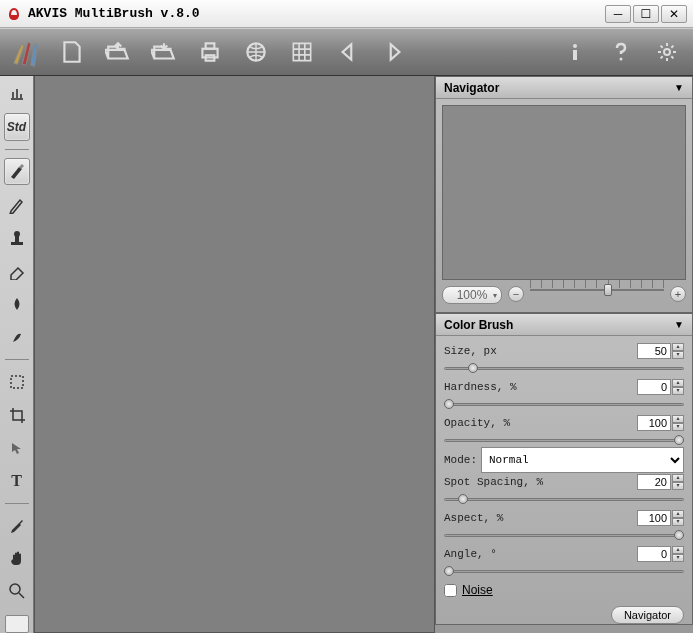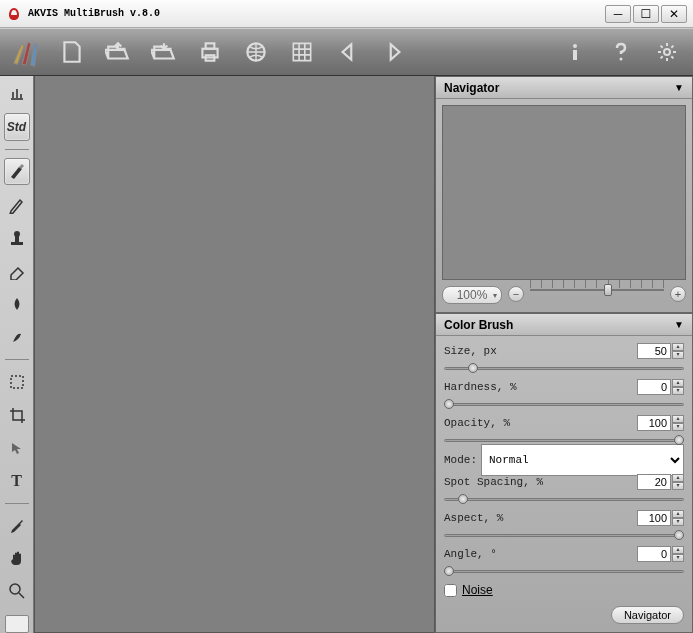--- a/index.html
+++ b/index.html
@@ -1,21 +1,21 @@
 <!DOCTYPE html>
 <html><head>
 <meta charset="utf-8">
 <style>
 * { box-sizing: border-box; margin: 0; padding: 0; font-family: "MS Sans Serif", Tahoma, sans-serif; font-size: 12px; }
 body { width: 693px; height: 633px; background: #999; overflow: hidden; }
 
 
 .titlebar { height: 28px; background: linear-gradient(#fdfdfd,#e8e8e8); border-bottom: 1px solid #aaa; display: flex; align-items: center; padding: 0 6px; }
 .titlebar .logo { width: 16px; height: 16px; margin-right: 6px; display:flex; align-items:center; justify-content:center;}
-.titlebar .title { font-weight: bold; font-family: "Courier New", monospace; font-size: 10px; flex: 1; }
+.titlebar .title { font-weight: bold; font-family: "Courier New", monospace; font-size: 13px; flex: 1; }
 .titlebar .winbtns { display:flex; gap:2px; }
 .titlebar .winbtn { width: 26px; height: 18px; background: linear-gradient(#fafafa,#ddd); border:1px solid #999; border-radius:2px; display:flex; align-items:center; justify-content:center; font-size:12px; cursor:default;}
 
 
 .toptoolbar { height: 48px; background: linear-gradient(#a8a8a8,#808080,#6a6a6a); border-top:1px solid #ccc; border-bottom:1px solid #333; display:flex; align-items:center; padding:0 8px; gap:10px;}
 .toptoolbar .tbtn { width:36px; height:36px; display:flex; align-items:center; justify-content:center; color:#e8e8e8; border-radius:4px;}
 .toptoolbar .spacer { flex:1; }
 .brushes-icon svg { width:34px; height:34px; }
 
 
@@ -37,32 +37,32 @@
 .nav-zoom { height:26px; display:flex; align-items:flex-start; padding:0 6px; gap:6px;}
 .zoom-combo { width:60px; height:18px; background:linear-gradient(#f8f8f8,#ddd); border:1px solid #888; border-radius:8px; display:flex; align-items:center; justify-content:center; font-size:10px; color:#666; position:relative;}
 .zoom-combo:after{content:"▾"; position:absolute; right:4px; font-size:8px; color:#666;}
 .zoom-minus,.zoom-plus{ width:16px; height:16px; border-radius:8px; border:1px solid #888; background:linear-gradient(#f5f5f5,#ccc); display:flex; align-items:center; justify-content:center; font-size:11px; color:#555;}
 .zoom-slider { flex:1; height:6px; position:relative;}
 .zoom-ticks { position:absolute; top:-6px; left:0; right:0; height:10px; display:flex; justify-content:space-between;}
 .zoom-ticks span{ width:1px; height:8px; background:#777;}
 .zoom-track { position:absolute; top:3px; left:0; right:0; height:2px; background:#777;}
 .zoom-thumb { position:absolute; top:-2px; left:55%; width:8px; height:12px; background:linear-gradient(#eee,#bbb); border:1px solid #666; border-radius:2px;}
 
-.prop-body { padding:6px 8px 8px 8px; display:flex; flex-direction:column; gap:3px;}
+.prop-body { padding:6px 8px 0 8px; display:flex; flex-direction:column; gap:3px;}
 .prop-row { display:flex; align-items:center; height:18px;}
 .prop-label { font-family:"Courier New",monospace; font-size:11px; flex:1; color:#222;}
 .spin { display:flex; align-items:center;}
 .spin input { width:34px; height:16px; border:1px solid #888; background:#fff; text-align:right; padding-right:3px; font-size:11px;margin-left:36px;}
 .spin .spbtns { display:flex; flex-direction:column; margin-left:1px;}
 .spin .spbtns div{ width:12px; height:8px; background:linear-gradient(#eee,#ccc); border:1px solid #888; font-size:6px; line-height:5px; text-align:center; color:#444;}
 .slider { height:10px; position:relative; margin-bottom:2px;}
 .slider .track { position:absolute; top:4px; left:0; right:0; height:3px; background:linear-gradient(#888,#bbb); border-radius:2px; border:1px solid #777;}
 .slider .thumb { position:absolute; top:0; width:10px; height:10px; background:radial-gradient(#f0f0f0,#aaa); border:1px solid #666; border-radius:5px;}
 .mode-row { display:flex; align-items:center; gap:4px; height:20px;}
-.mode-row select{ flex:1; height:32px; border:1px solid #888; background:#fff; font-family:"Courier New",monospace; font-size:11px; padding-left:3px;}
+.mode-row select{ flex:1; height:26px; border:1px solid #888; background:#fff; font-family:"Courier New",monospace; font-size:11px; padding-left:3px;}
 .checkbox-row { display:flex; align-items:center; gap:5px; height:18px; font-family:"Courier New",monospace; font-size:11px;text-decoration:underline;}
 .checkbox-row input{ width:13px; height:13px;}
 .defaults-row { display:flex; justify-content:flex-end; padding-top:4px;}
 .defaults-btn { padding:2px 12px; border:1px solid #888; border-radius:9px; background:linear-gradient(#f5f5f5,#d5d5d5); font-size:11px;}
 
 svg { display:block; }
 </style>
 </head>
 <body>
 

